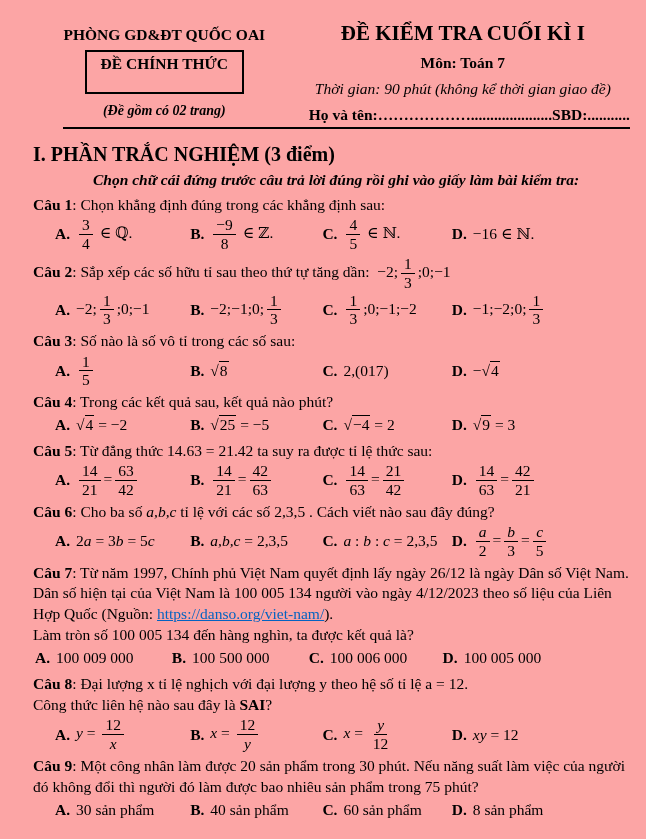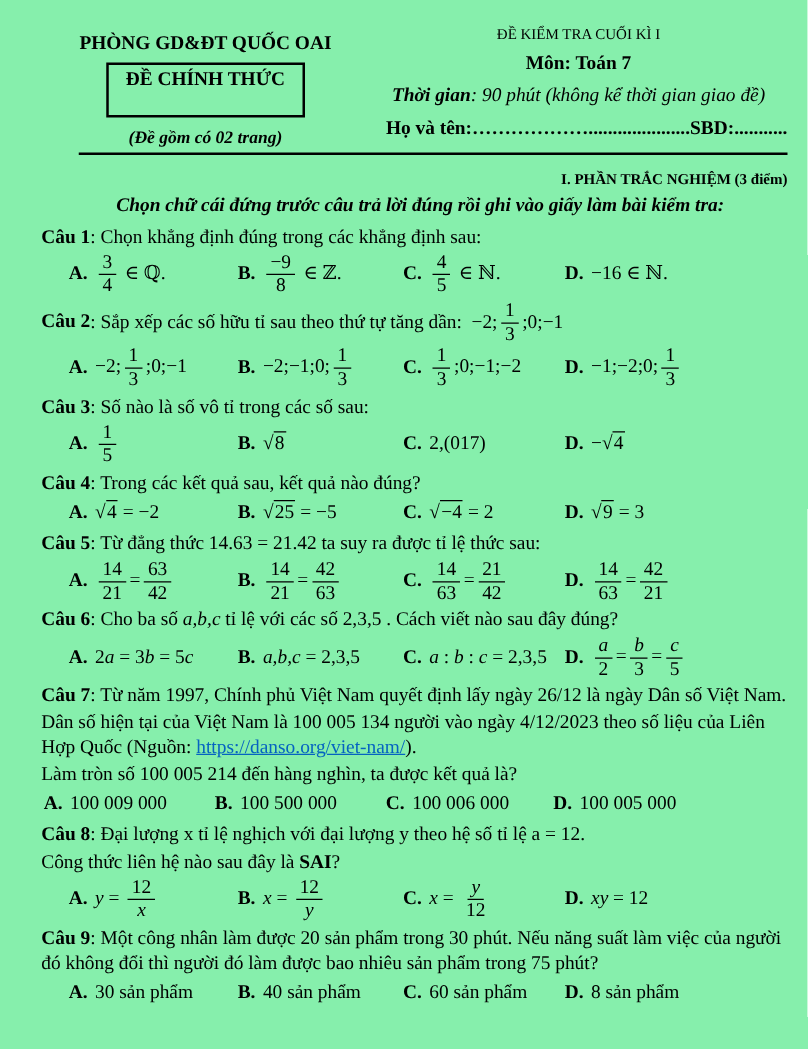--- a/index.html
+++ b/index.html
@@ -1,35 +1,35 @@
 <!DOCTYPE html>
 <html style="--link: #0563C1;"><head>
 <meta charset="utf-8">
 <style>
   html,body{margin:0;padding:0;background:#fff;}
   .page{
     width:646px;height:839px;box-sizing:border-box;overflow:hidden;
-    padding:20px 16px 8px 33px;background:#86efac;color:#000;
+    padding:20px 16px 8px 33px;background:#fca5a5;color:#000;
     font-family:"Liberation Serif","DejaVu Serif",serif;font-size:15.5px;line-height:1.32;
   }
   
   .header{display:flex;}
   .header-left{width:44%;text-align:center;padding-top:5px;}
   .dept{font-weight:bold;white-space:nowrap;}
   .official-box{display:inline-block;border:2px solid #000;padding:2px 14px 17px;font-weight:bold;margin-top:5px;}
   .pages-note{font-style:italic;font-weight:bold;margin-top:8px;font-size:14px;}
   .header-right{width:56%;text-align:center;}
-  .exam-title{font-weight:normal;font-size:12px;}
+  .exam-title{font-weight:bold;font-size:21px;}
   .exam-subject,.exam-year{font-weight:bold;margin-top:5px;}
   .exam-duration{font-style:italic;margin-top:6px;font-size:15.5px;}
-  .exam-duration .dur-label{font-weight:bold;}
+  .exam-duration .dur-label{font-weight:normal;}
   .name-line{font-weight:bold;margin-top:5px;text-align:right;margin-left:-42px;white-space:nowrap;}
   .header-rule{border-bottom:2px solid #000;margin:2px 0 0 30px;}
   
-  .section-title{font-weight:bold;font-size:12px;margin-top:12px;text-align:right;}
+  .section-title{font-weight:bold;font-size:20px;margin-top:12px;}
   .instruction{font-weight:bold;font-style:italic;margin-top:3px;padding-left:60px;}
   
   .question{margin-top:4px;}
   .q-label{font-weight:bold;}
   .q-extra{margin-top:1px;}
   .q-options{display:grid;grid-template-columns:23.5% 23% 22.5% 31%;padding-left:22px;margin-top:2px;align-items:center;}
   .q-options.no-indent{padding-left:2px;grid-template-columns:23% 23% 22.5% 31.5%;}
   .option{display:flex;align-items:center;gap:6px;min-height:22px;}
   .opt-label{font-weight:bold;}
   
@@ -156,21 +156,21 @@
             <span class="opt-body">2,(017)</span>
           </div>
           <div class="option">
             <b class="opt-label">D.</b>
             <span class="opt-body">−<span class="sq">√<span class="r">4</span></span></span>
           </div>
         </div>
   </div>
 
   <div class="question">
-    <div class="q-text"><b class="q-label">Câu 4</b><span class="q-body">: Trong các kết quả sau, kết quả nào đúng?</span></div>
+    <div class="q-text"><b class="q-label">Câu 4</b><span class="q-body">: Trong các kết quả sau, kết quả nào phút?</span></div>
 
     <div class="q-options">
           <div class="option">
             <b class="opt-label">A.</b>
             <span class="opt-body"><span class="sq">√<span class="r">4</span></span> = −2</span>
           </div>
           <div class="option">
             <b class="opt-label">B.</b>
             <span class="opt-body"><span class="sq">√<span class="r">25</span></span> = −5</span>
           </div>
@@ -259,21 +259,21 @@
               </span>=<span class="fr">
                 <span class="n"><i>c</i></span>
                 <span class="d">5</span>
               </span></span>
           </div>
         </div>
   </div>
 
   <div class="question">
     <div class="q-text"><b class="q-label">Câu 7</b><span class="q-body">: Từ năm 1997, Chính phủ Việt Nam quyết định lấy ngày 26/12 là ngày Dân số Việt Nam. Dân số hiện tại của Việt Nam là 100 005 134 người vào ngày 4/12/2023 theo số liệu của Liên Hợp Quốc (Nguồn: <a>https://danso.org/viet-nam/</a>).</span></div>
-    <div class="q-extra">Làm tròn số 100 005 214 đến hàng nghìn, ta được kết quả là?</div>
+    <div class="q-extra">Làm tròn số 100 005 134 đến hàng nghìn, ta được kết quả là?</div>
     <div class="q-options no-indent">
           <div class="option">
             <b class="opt-label">A.</b>
             <span class="opt-body">100 009 000</span>
           </div>
           <div class="option">
             <b class="opt-label">B.</b>
             <span class="opt-body">100 500 000</span>
           </div>
           <div class="option">

